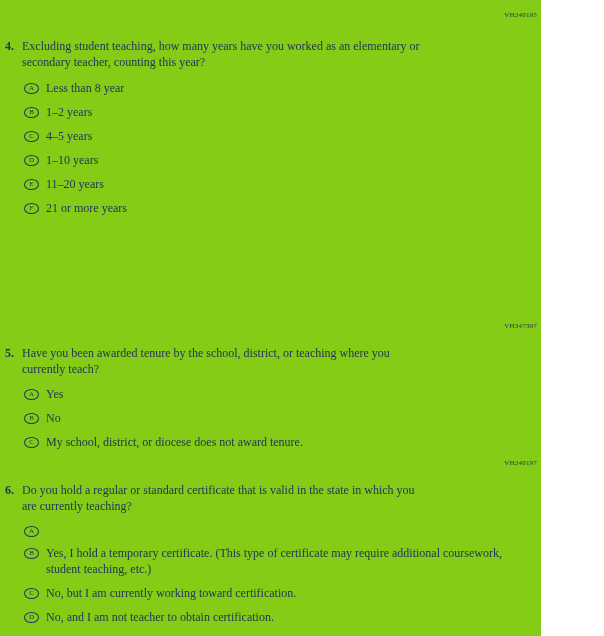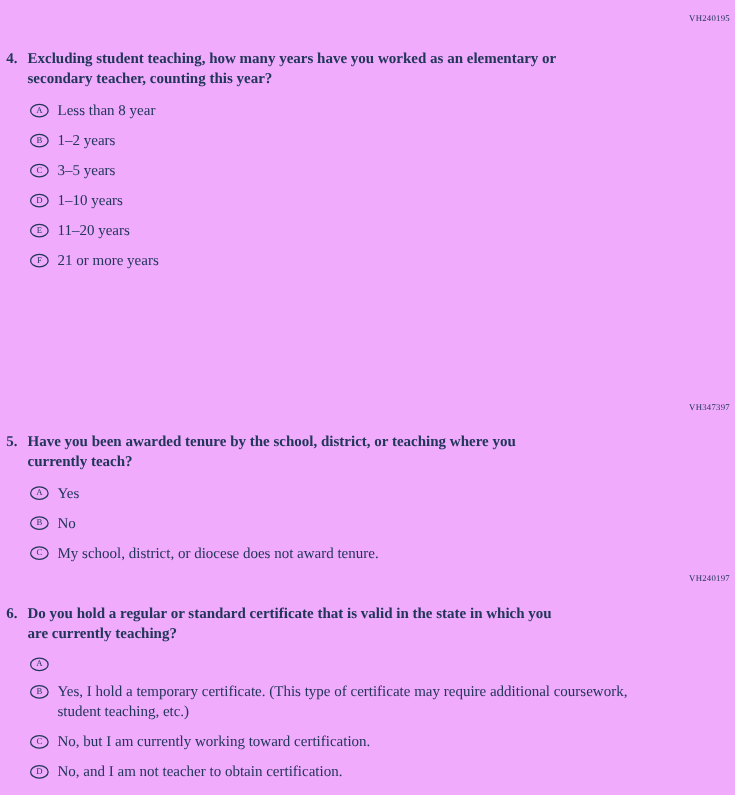--- a/index.html
+++ b/index.html
@@ -1,20 +1,20 @@
 <!DOCTYPE html>
 <html><head>
 <meta charset="utf-8">
 <style>
   html, body { margin: 0; padding: 0; background: #ffffff; }
   .page {
     position: relative;
-    width: 588px;
+    width: 541px;
     height: 636px;
-    background: #f0abfc;
+    background: #84cc16;
     color: #22365a;
     font-family: "Liberation Serif", serif;
     font-size: 12px;
     line-height: 16px;
     overflow: hidden;
   }
   .q-block { position: absolute; left: 5px; right: 4px; }
   #q4 { top: 10px; }
   #q5 { top: 284px; margin-top: 37px; }
   #q6 { top: 458px; }
@@ -26,21 +26,21 @@
     letter-spacing: 0.2px;
   }
   .question { display: flex; }
   #q4 .question { margin-top: 18px; }
   #q5 .question, #q6 .question { margin-top: 14px; }
 
   .q-num {
     flex: 0 0 17px;
     font-weight: bold;
   }
-  .q-text { white-space: pre-line; font-weight: bold; }
+  .q-text { white-space: pre-line; }
 
   .options { margin-left: 19px; }
   #q4 .options { margin-top: 10px; }
   #q5 .options, #q6 .options { margin-top: 9px; }
 
   .option {
     display: flex;
     align-items: flex-start;
     margin-bottom: 8px;
   }
@@ -77,21 +77,21 @@
       <div class="option">
         <span class="bubble">A</span>
         <span class="option-label">Less than 8 year</span>
       </div>
       <div class="option">
         <span class="bubble">B</span>
         <span class="option-label">1–2 years</span>
       </div>
       <div class="option">
         <span class="bubble">C</span>
-        <span class="option-label">3–5 years</span>
+        <span class="option-label">4–5 years</span>
       </div>
       <div class="option">
         <span class="bubble">D</span>
         <span class="option-label">1–10 years</span>
       </div>
       <div class="option">
         <span class="bubble">E</span>
         <span class="option-label">11–20 years</span>
       </div>
       <div class="option">

